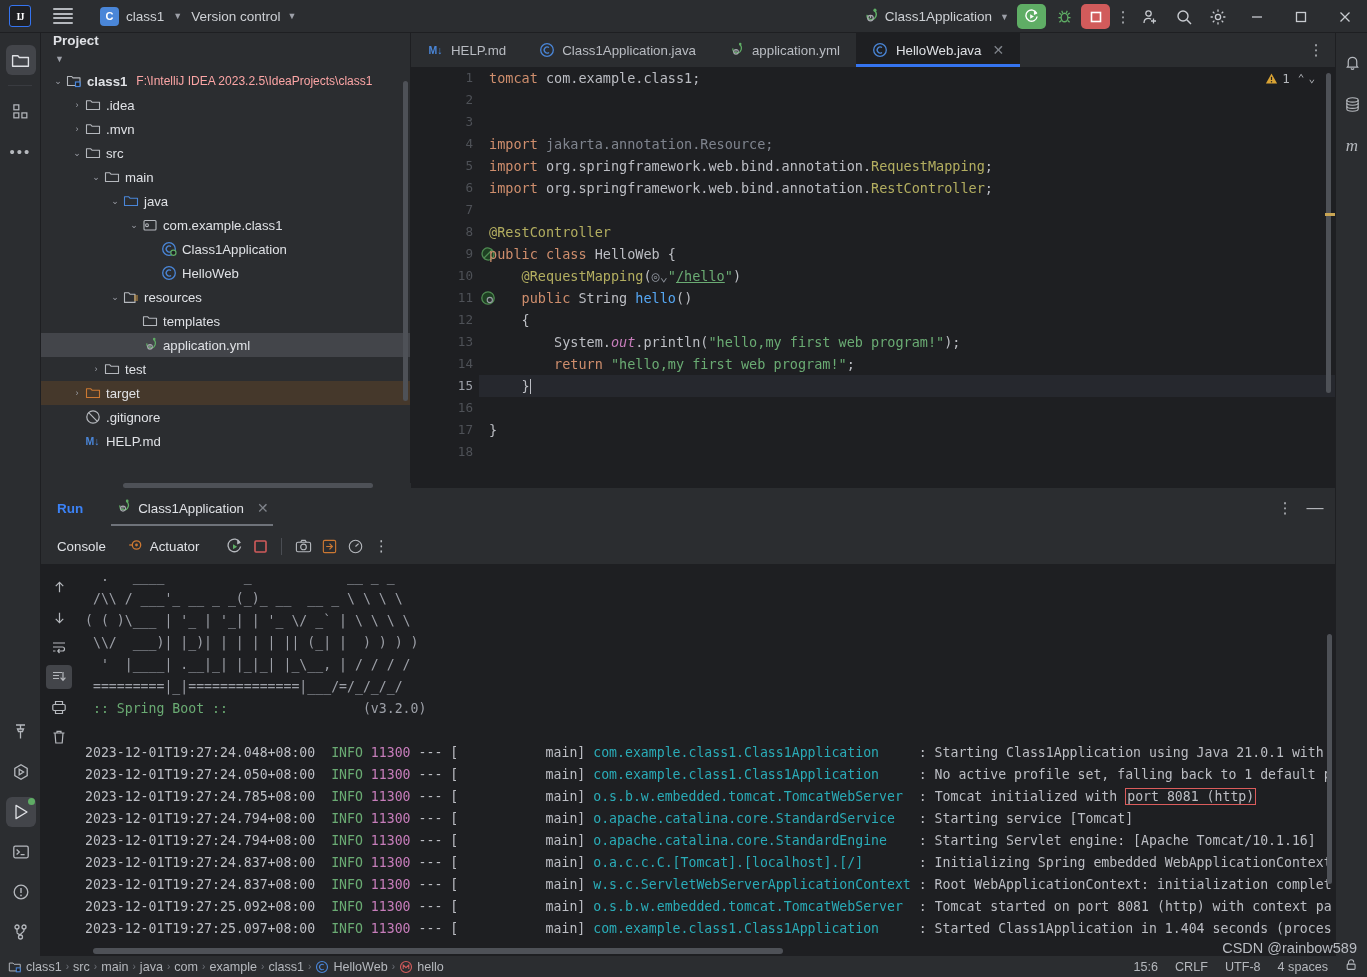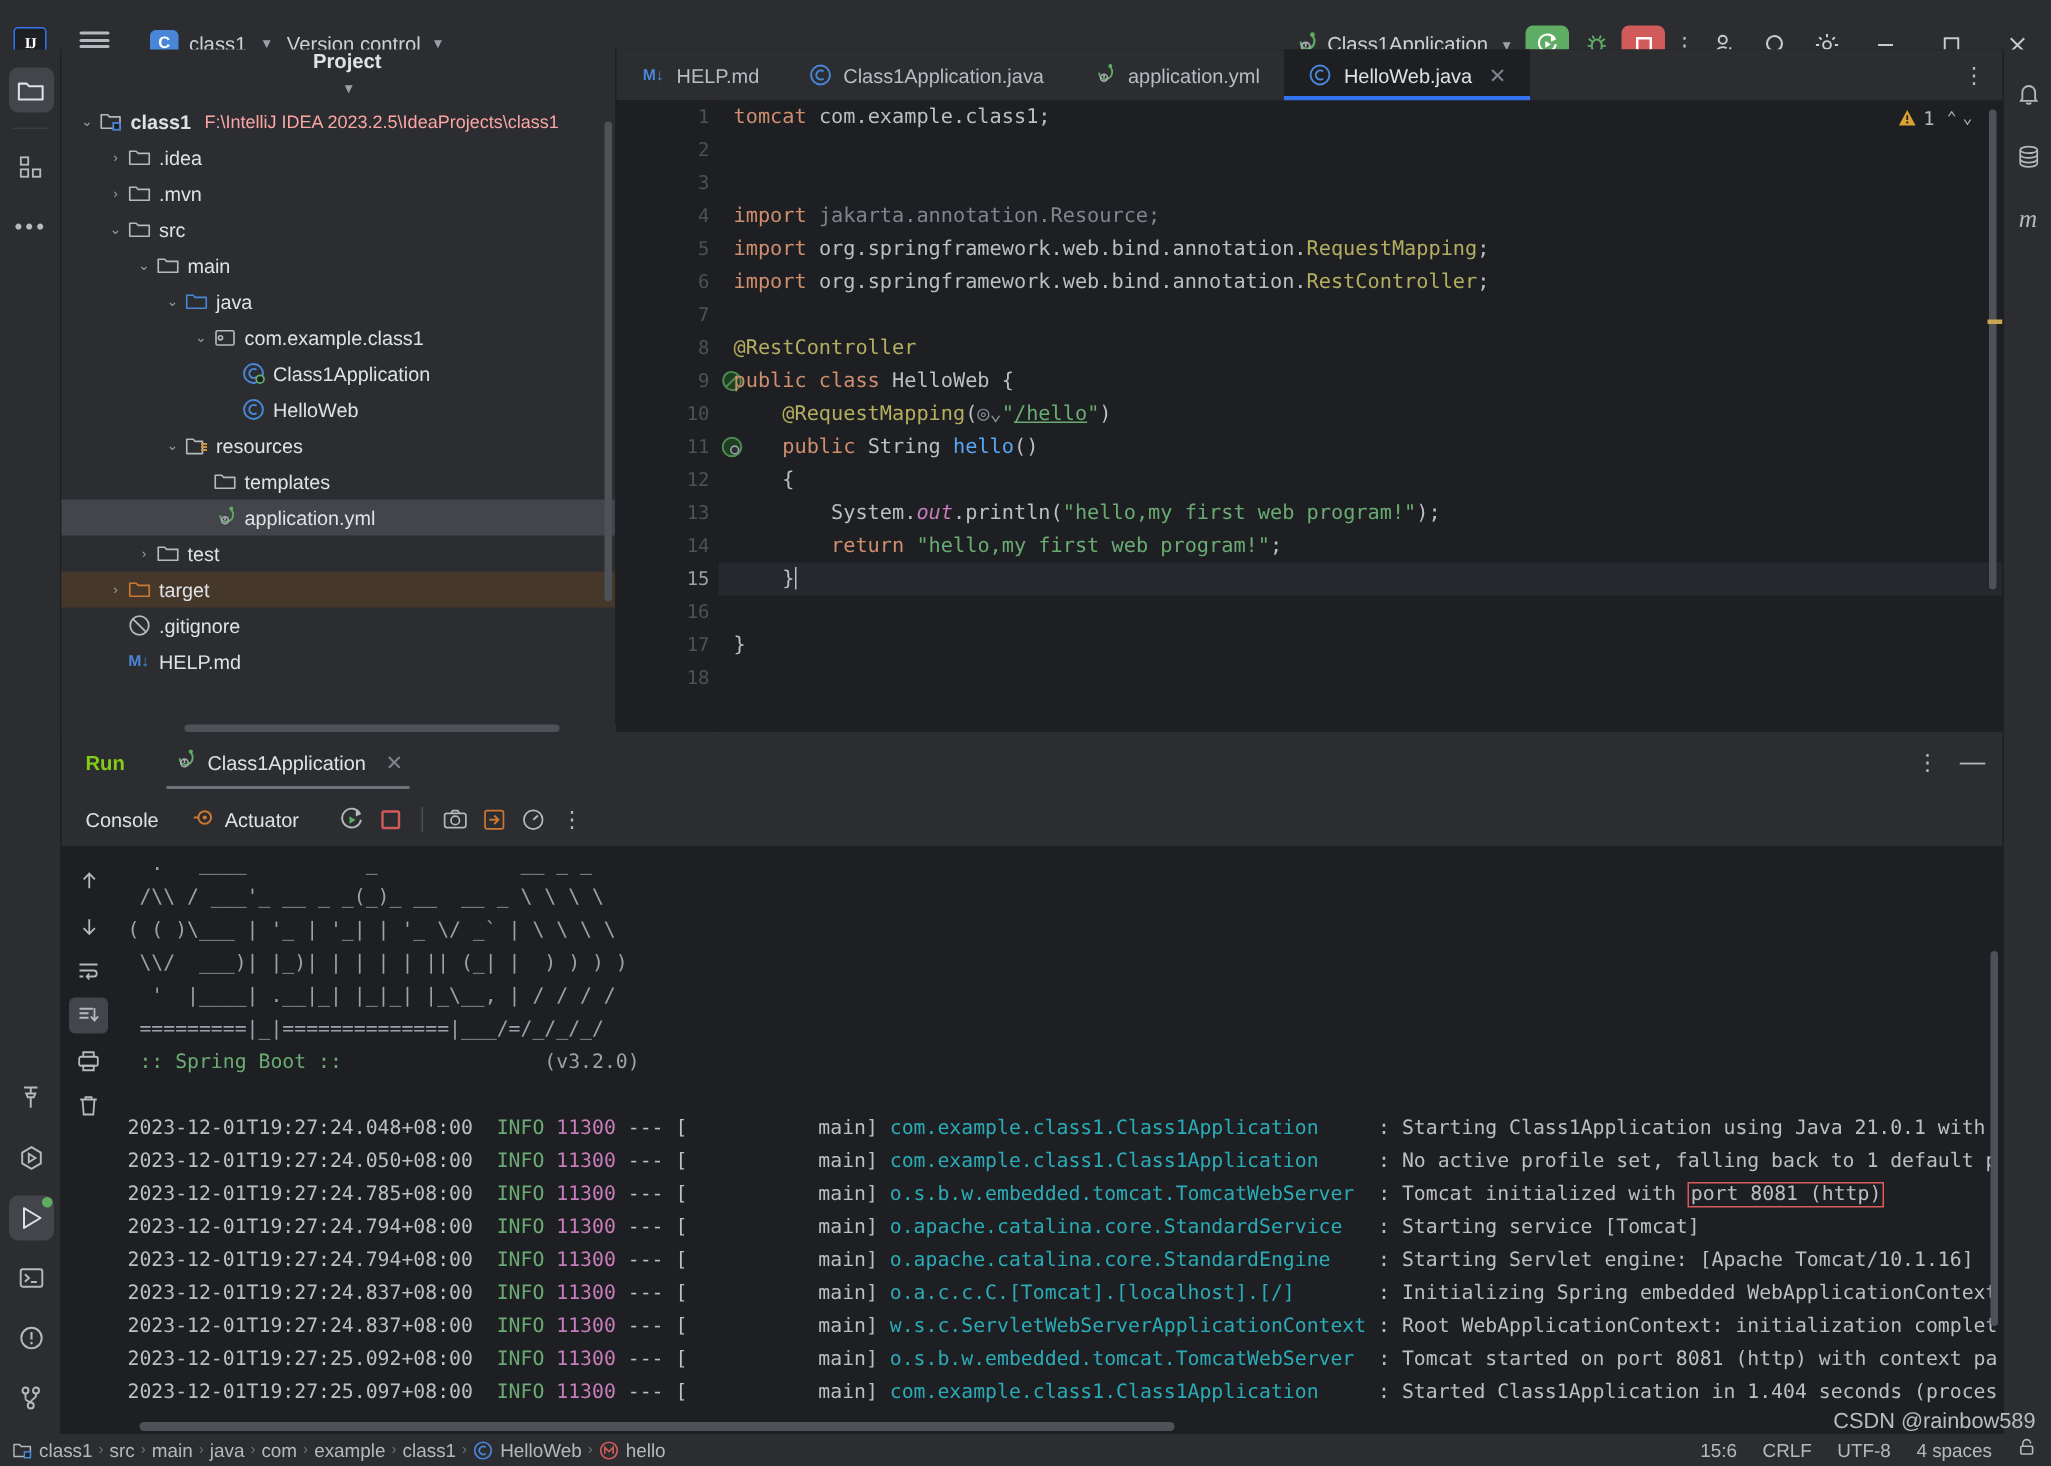--- a/index.html
+++ b/index.html
@@ -7,21 +7,21 @@
     width: 1367px; height: 977px;
     background: #2b2d30;
     font-family: "Liberation Sans", sans-serif;
     color: #dfe1e5;
     overflow: hidden;
   }
   .app { position: relative; width: 1367px; height: 977px; }
 
   
   .titlebar {
-    position: absolute; left: 0; top: 13px; width: 1367px; height: 33px;
+    position: absolute; left: 0; top: 0; width: 1367px; height: 33px;
     background: #2b2d30; display: flex; align-items: center;
     border-bottom: 1px solid #1e1f22;
   }
   .ij-logo {
     width: 22px; height: 22px; margin-left: 9px; border-radius: 3px;
     background: #1e1f22; border: 1.6px solid #3574f0;
     display: flex; align-items: center; justify-content: center;
     font-size: 10px; font-weight: bold; color: #fff;
     font-family: "Liberation Serif", serif; letter-spacing: -1px;
   }
@@ -72,21 +72,21 @@
     position: absolute; right: 0; top: 33px; width: 32px; height: 925px;
     background: #2b2d30; border-left: 1px solid #1e1f22;
   }
   .rrail .rail-ico { width: 32px; height: 42px; }
 
   
   .projpanel {
     position: absolute; left: 41px; top: 33px; width: 370px; height: 455px;
     background: #2b2d30; border-right: 1px solid #1e1f22;
   }
-  .panel-head { height: 32px; display: flex; align-items: center; padding-left: 12px; gap: 6px; flex-direction: column; }
+  .panel-head { height: 32px; display: flex; padding-left: 12px; gap: 6px; flex-direction: column; }
   .panel-head .t { font-size: 13.5px; color: #dfe1e5; font-weight: bold; }
   .tree { position: relative; padding-top: 4px; font-size: 13.2px; }
   .trow {
     height: 24px; display: flex; align-items: center; white-space: nowrap;
     padding-right: 4px; cursor: pointer; position: relative;
   }
   .trow.sel { background: #43454a; }
   .trow.target { background: #45382b; }
   .arw { width: 14px; text-align: center; color: #9da0a8; font-size: 9px; flex: 0 0 14px; }
   .tlabel { color: #dfe1e5; margin-left: 5px; }
@@ -133,21 +133,21 @@
   .warnbar {
     position: absolute; right: 20px; top: 4px; display: flex; align-items: center; gap: 4px;
     font-size: 12.5px; color: #b5b8bd; z-index: 5;
   }
   .ed-vsb { position: absolute; right: 4px; top: 6px; width: 5px; height: 320px; background: #4e5157; border-radius: 3px; }
   .ed-mark { position: absolute; right: 0px; top: 146px; width: 10px; height: 3px; background: #c9a554; }
 
   
   .runpanel { position: absolute; left: 41px; top: 488px; width: 1294px; height: 470px; background: #1e1f22; }
   .run-head { height: 40px; background: #2b2d30; display: flex; align-items: center; position: relative; }
-  .run-title { margin-left: 16px; font-size: 13.5px; font-weight: bold; color: #84cc16; }
+  .run-title { margin-left: 16px; font-size: 13.5px; font-weight: bold; color: #3b82f6; }
   .run-tab {
     margin-left: 22px; height: 40px; display: flex; align-items: center; gap: 7px; cursor: pointer;
     font-size: 13.3px; color: #dfe1e5; position: relative; padding: 0 10px;
   }
   .run-tab:after { content:''; position:absolute; left:6px; right:6px; bottom:2px; height:2px; background:#6f737a; }
   .run-head-right { position: absolute; right: 10px; top: 0; height: 40px; display: flex; align-items: center; gap: 10px; }
   .console-bar { height: 36px; background: #2b2d30; display: flex; align-items: center; gap: 0px; padding-left: 16px; }
   .cb-item { font-size: 13.3px; color: #dfe1e5; cursor: pointer; display: flex; align-items: center; gap: 6px; margin-right: 22px; }
   .cb-ico { width: 26px; height: 26px; display:flex; align-items:center; justify-content:center; cursor:pointer; }
   .cb-sep { width: 1px; height: 17px; background: #4a4d53; margin: 0 8px; }

